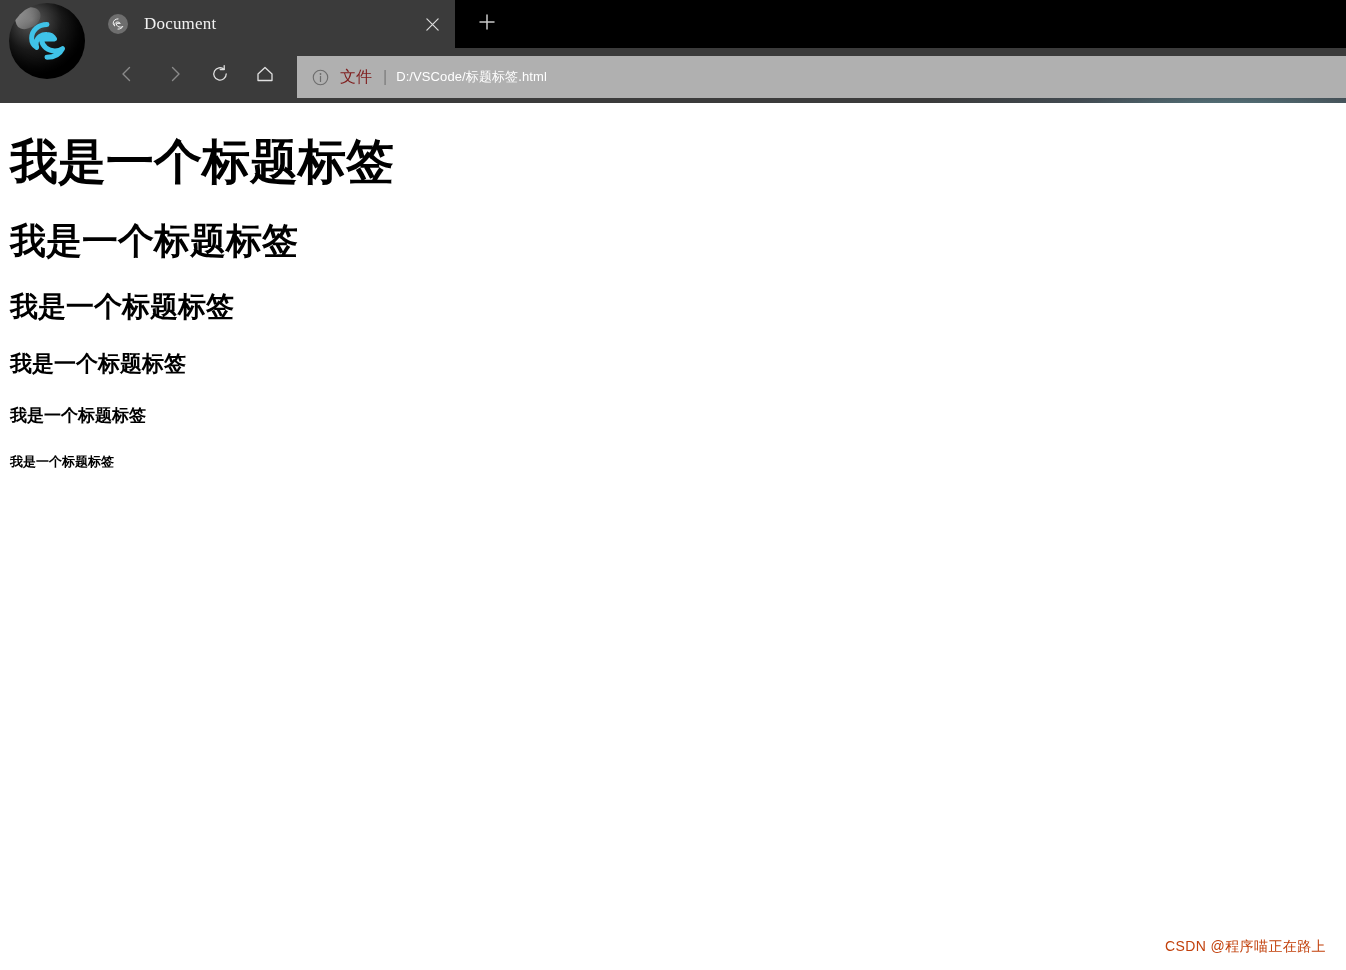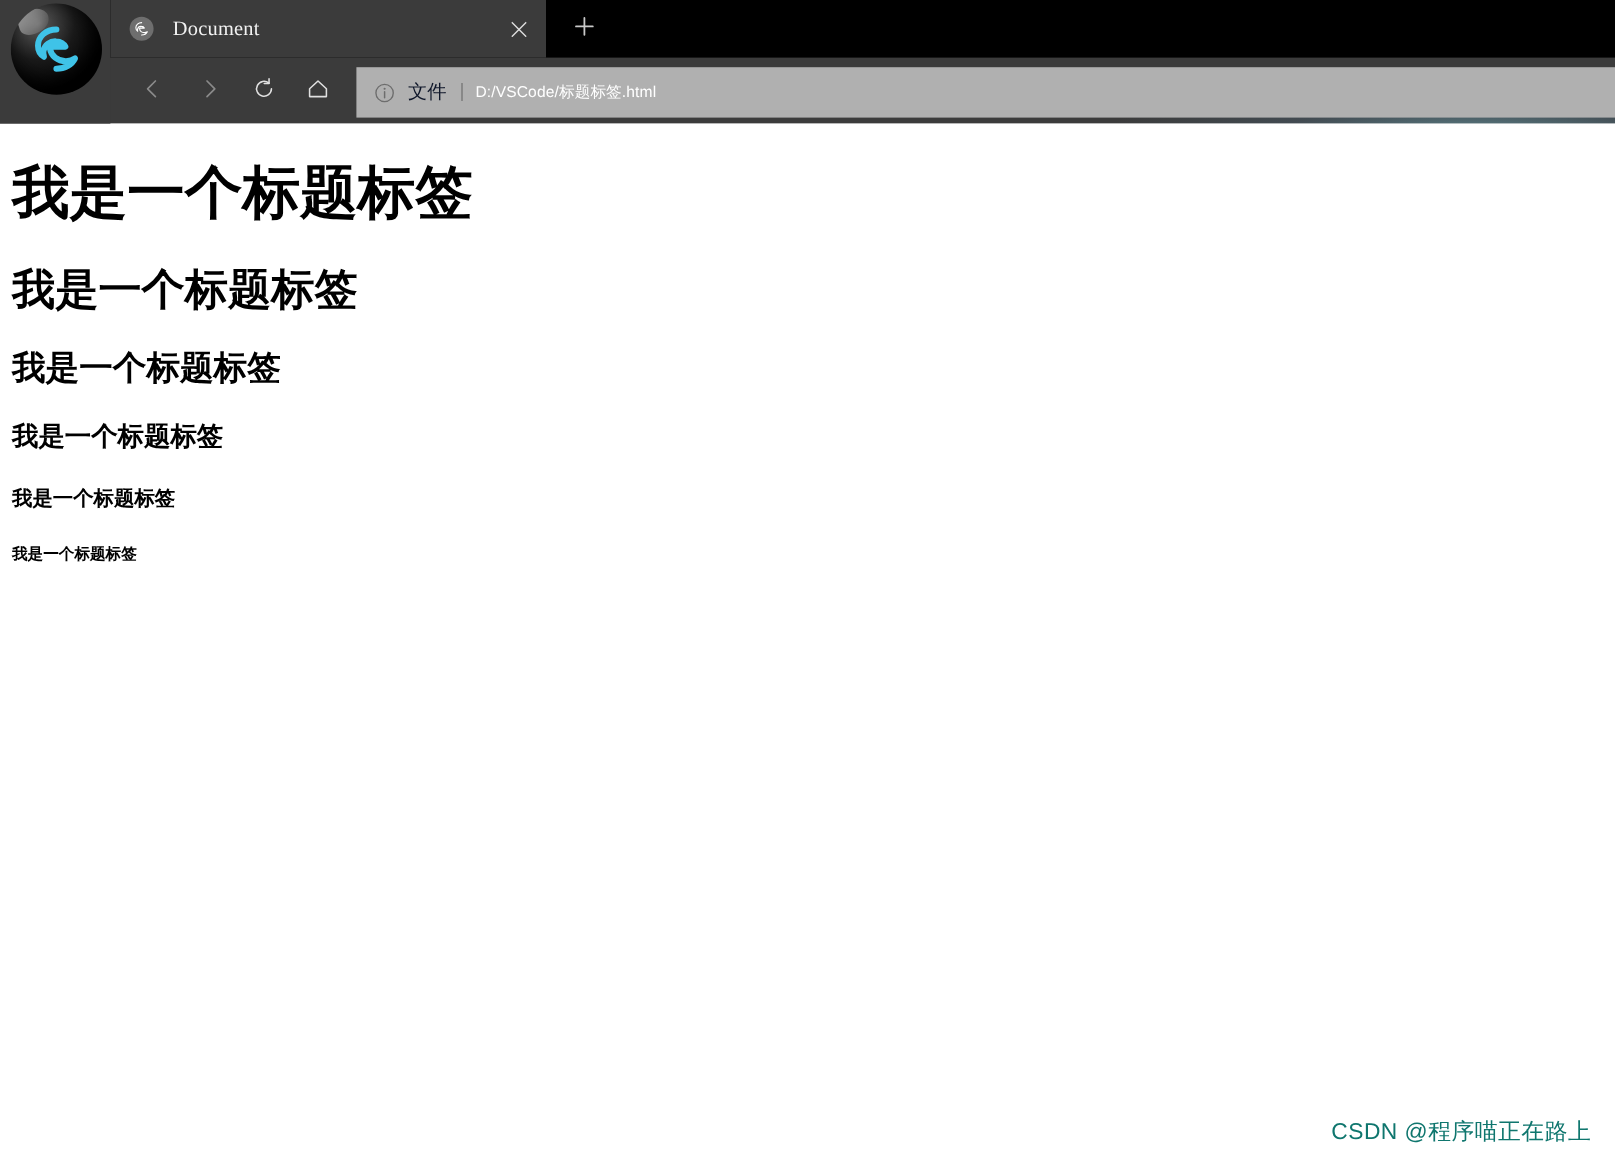--- a/index.html
+++ b/index.html
@@ -108,21 +108,21 @@
 
   .addressbar {
     position: absolute; left: 297px; top: 56px;
     width: 1049px; height: 42px;
     background: #b0b0b0;
     display: flex; align-items: center;
     padding-left: 12px;
     z-index: 2;
   }
   .addr-info { width: 22px; height: 22px; display:flex; align-items:center; justify-content:center; margin-right: 9px; flex:0 0 auto; }
-  .addr-scheme { color: #0f172a; font-size: 16px; flex: 0 0 auto; }
+  .addr-scheme { color: #7f1d1d; font-size: 16px; flex: 0 0 auto; }
   .addr-sep { color: #7d7d7d; font-size: 16px; margin: 0 9px 0 11px; flex: 0 0 auto; font-weight: 300; }
   .addr-url { color: #ffffff; font-size: 13px; white-space: nowrap; overflow: hidden; flex: 1 1 auto; letter-spacing: 0.1px; }
 
   
   .page {
     position: absolute; left: 0; top: 103px;
     width: 1346px; height: 867px;
     background: #ffffff;
     overflow: hidden;
   }
@@ -134,22 +134,22 @@
   }
   .doc h1 { font-size: 48px; line-height: 1.12; margin: 0.67em 0; }
   .doc h2 { font-size: 36px; line-height: 1.12; margin: 0.83em 0; }
   .doc h3 { font-size: 28px; line-height: 1.12; margin: 1em 0; }
   .doc h4 { font-size: 22px; line-height: 1.12; margin: 1.33em 0; }
   .doc h5 { font-size: 17px; line-height: 1.12; margin: 1.67em 0; }
   .doc h6 { font-size: 13px; line-height: 1.12; margin: 2.33em 0; }
 
   .watermark {
     position: absolute; right: 20px; bottom: 14px;
-    color: #0f766e;
-    font-size: 19px;
+    color: #c2410c;
+    font-size: 14px;
     letter-spacing: 0.4px;
     user-select: none;
   }
 </style>
 </head>
 <body>
 
 <div class="browser">
 
   <div class="tabstrip">

